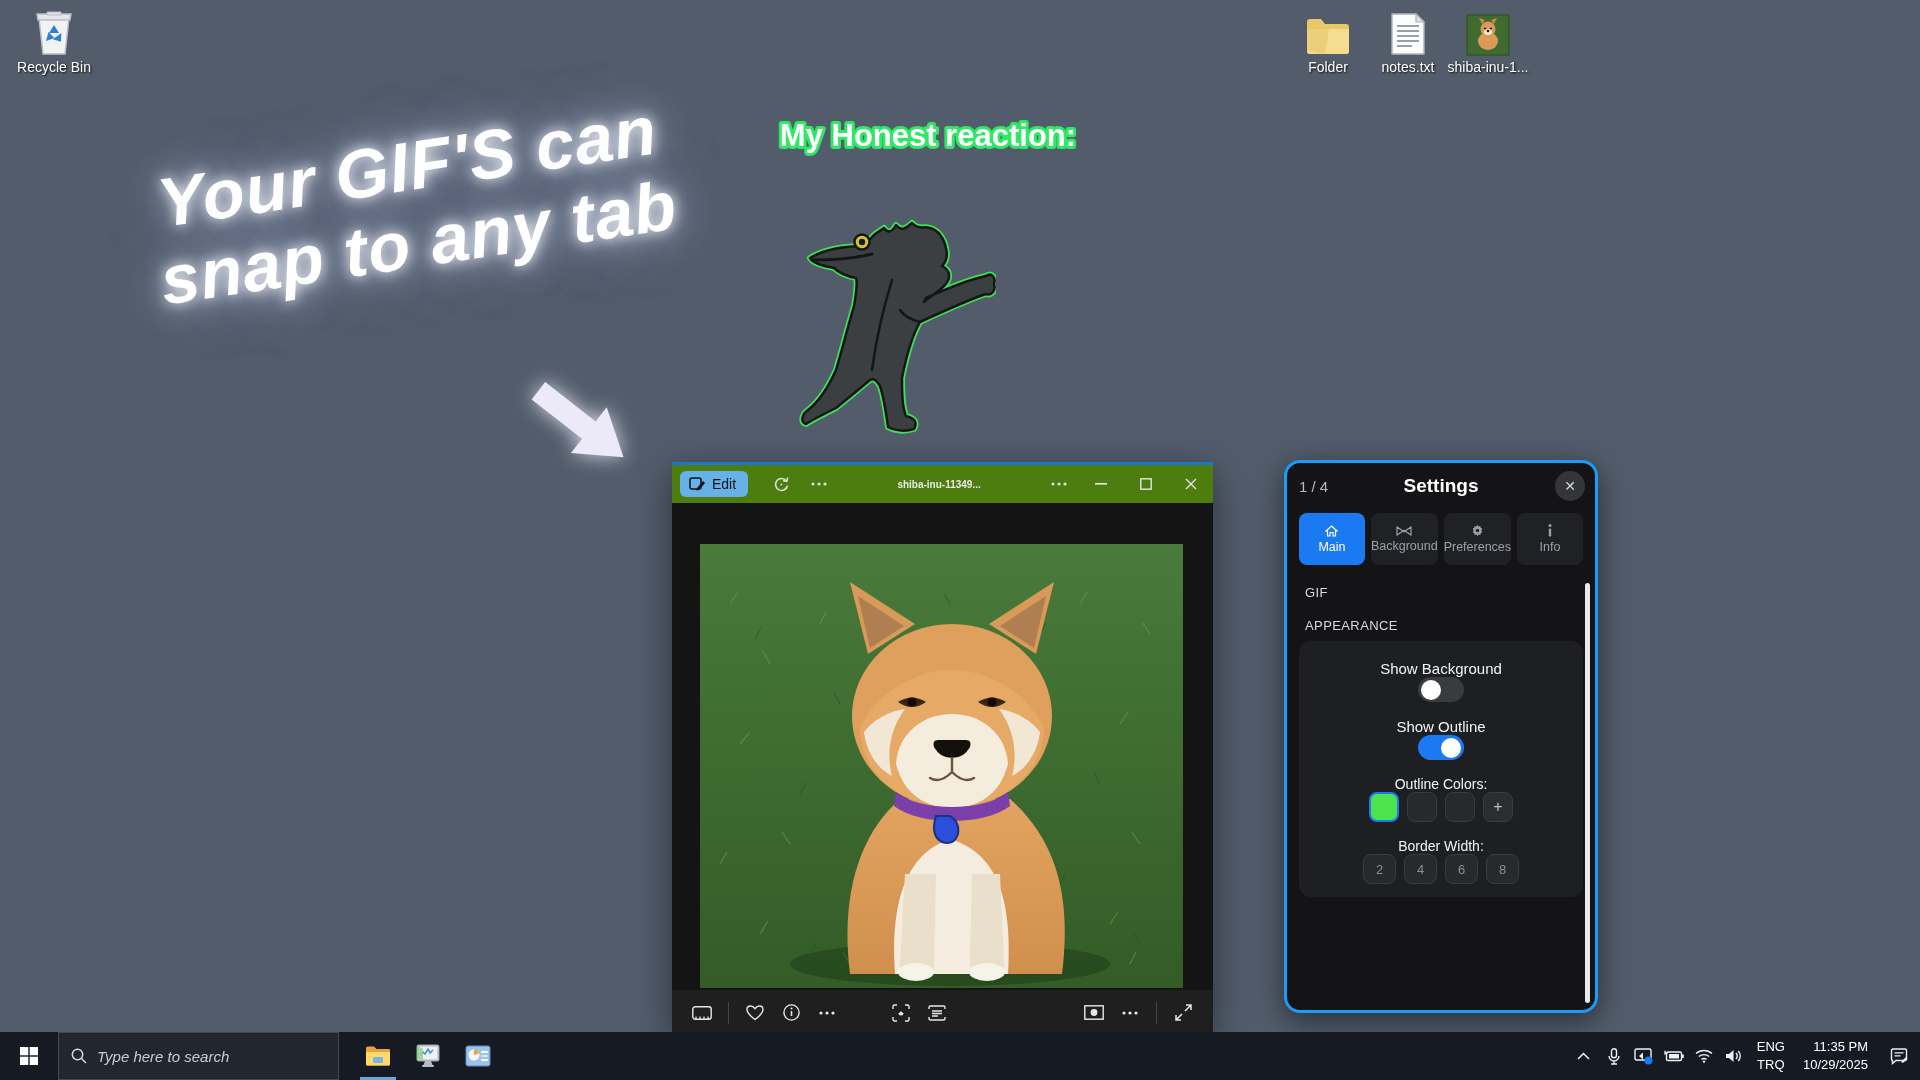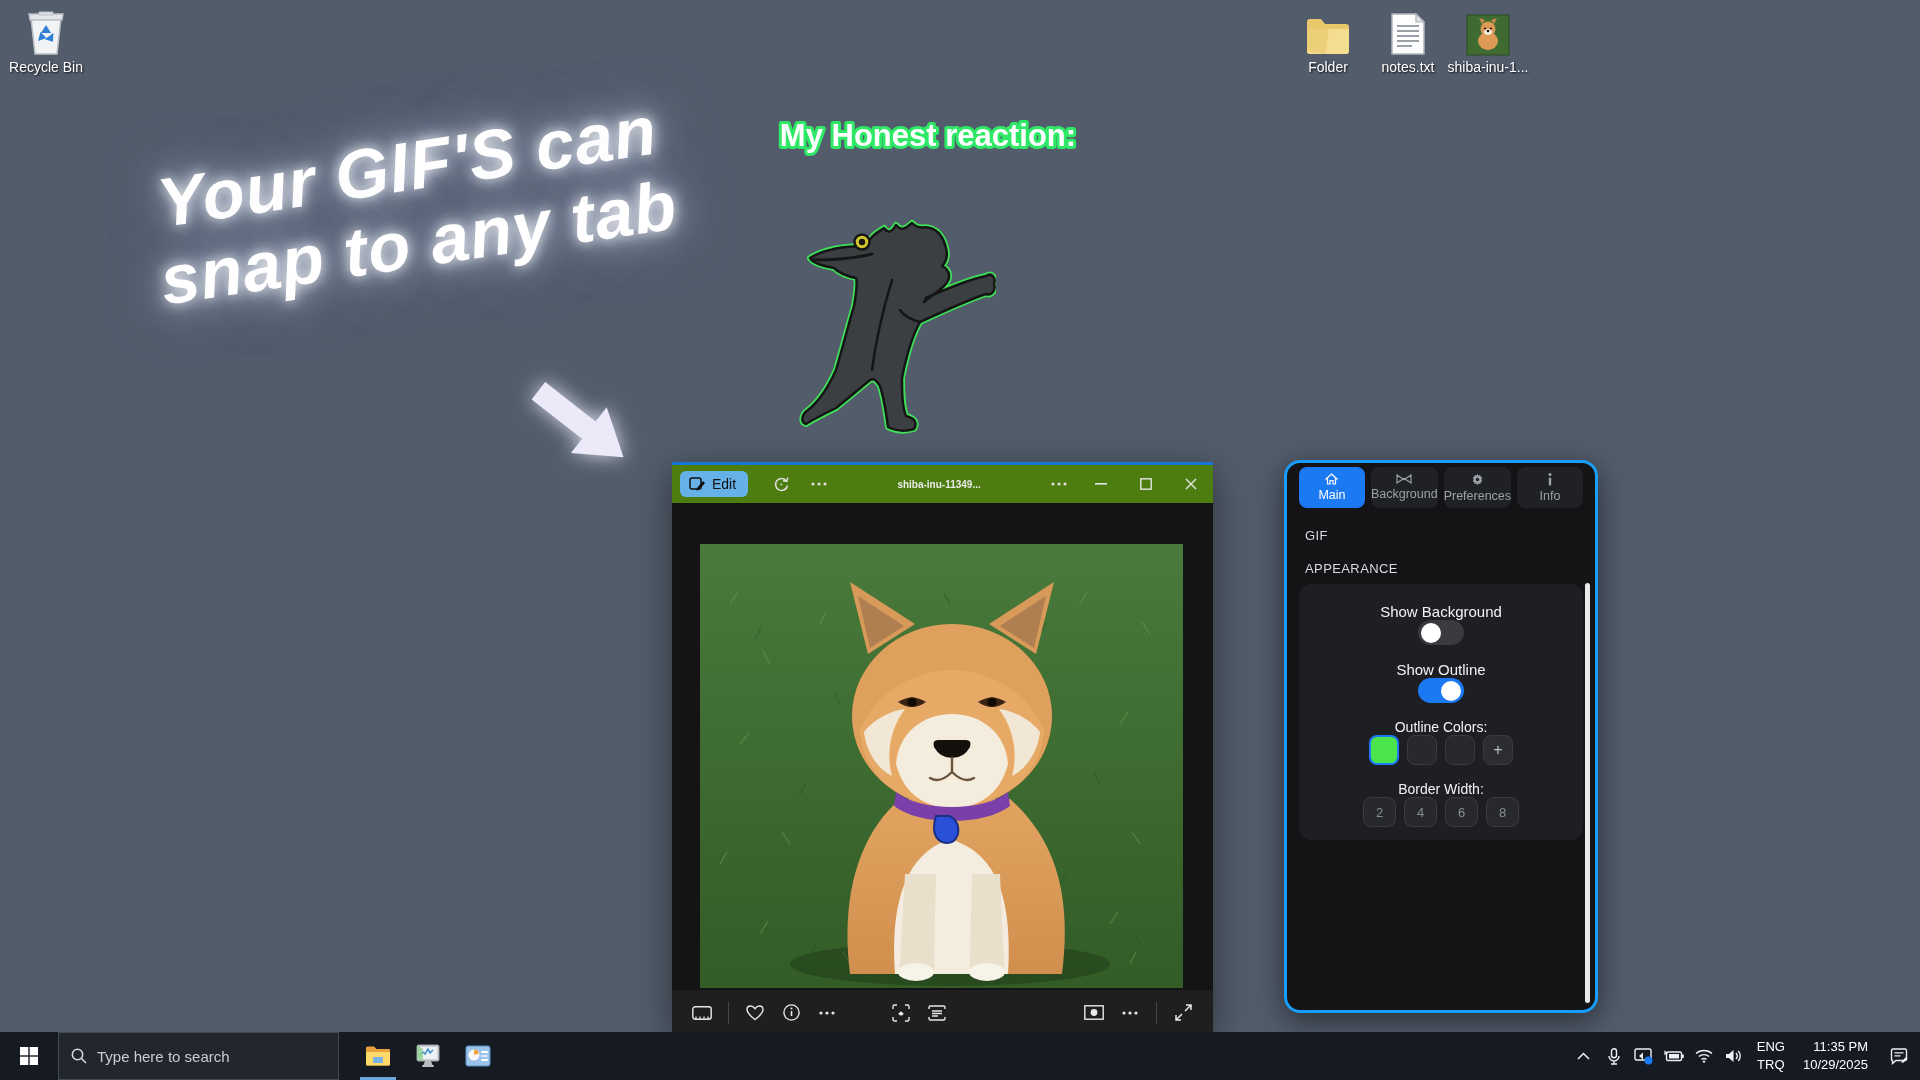--- a/index.html
+++ b/index.html
@@ -43,21 +43,21 @@
 
   
   .settings { position:absolute; left:1284px; top:460px; width:314px; height:553px; background:#141416;
               border:3px solid #189dfb; border-radius:16px; overflow:hidden; box-shadow:0 8px 30px rgba(0,0,0,.5); }
   .set-head { height:46px; display:flex; align-items:center; padding:0 12px; position:relative; }
   .page-ind { font-size:15px; color:#b7bac0; }
   .set-title { position:absolute; left:0; right:0; text-align:center; font-size:19px; font-weight:bold; color:#fff; }
   .set-close { position:absolute; right:10px; top:8px; width:30px; height:30px; border-radius:50%; background:#343539;
                color:#d3d5d8; display:flex; align-items:center; justify-content:center; font-size:14px; }
   .tabs { display:flex; gap:6px; padding:4px 12px 10px; }
-  .tab { flex:1; height:41px; border-radius:8px; background:#202124; display:flex; flex-direction:column;
+  .tab { flex:1; height:52px; border-radius:8px; background:#202124; display:flex; flex-direction:column;
          align-items:center; justify-content:center; gap:3px; color:#9aa1a9; font-size:12.5px; }
   .tab.active { background:#1b7af2; color:#fff; }
   .sec-label { font-size:13px; font-weight:normal; letter-spacing:.4px; color:#d8dade; margin:10px 18px 8px; }
   .card { background:#1e1f22; border-radius:12px; margin:0 12px; padding:13px 14px; }
   .thumbs { display:flex; align-items:center; justify-content:center; gap:10px; }
   .thumb-empty { width:70px; height:70px; border-radius:10px; background:#28292c; border:1px solid #333438; }
   .thumb-active { width:88px; height:90px; background:#04d306; position:relative; overflow:hidden; }
   .thumb-cap { position:absolute; top:2px; left:0; right:0; text-align:center; font-size:7px; font-weight:bold; color:#1c4a10; }
   .file-pill { margin:12px 2px 0; height:25px; background:#1b7af2; border-radius:6px; color:#fff; font-size:12.5px;
                display:flex; align-items:center; justify-content:center; }
@@ -82,21 +82,21 @@
   .swatch.empty { background:#28292c; border:1px solid #3a3b3f; }
   .swatch.plus { background:#2c2d31; border:1px solid #3a3b3f; color:#b9bcc2; font-size:16px;
                  display:flex; align-items:center; justify-content:center; }
   .bw-btn { width:33px; height:30px; border-radius:8px; background:#28292c; border:1px solid #3a3b3f; color:#8a8d93;
             font-size:13px; display:flex; align-items:center; justify-content:center; }
   .scroll-thumb { position:absolute; right:5px; top:120px; width:5px; height:420px; border-radius:3px; background:#e9e9ea; }
 
   
   .taskbar { position:absolute; left:0; bottom:0; width:1920px; height:48px; background:#151a23; display:flex; align-items:stretch; }
   .start { width:58px; display:flex; align-items:center; justify-content:center; }
-  .searchbox { width:281px; background:#22262f; border:1px solid #444a54; display:flex; align-items:center; gap:10px; padding:4px 12px; }
+  .searchbox { width:281px; background:#22262f; border:1px solid #444a54; display:flex; align-items:center; gap:10px; padding:4px 12px;font-style:italic; }
   .searchbox .ph { font-size:15px; color:#c9ccd2; }
   .task-ic { width:50px; display:flex; align-items:center; justify-content:center; position:relative; }
   .task-ic.running::after { content:""; position:absolute; left:7px; right:7px; bottom:0; height:3px; background:#6aa7d8; }
   .tray { margin-left:auto; display:flex; align-items:center; }
   .tray-ic { width:30px; height:48px; display:flex; align-items:center; justify-content:center; color:#eef0f3; }
   .lang { text-align:center; font-size:13px; color:#fff; line-height:1.35; padding:0 8px; }
   .clock { text-align:right; font-size:13px; color:#fff; line-height:1.35; padding:0 10px; }
   .notif { width:42px; height:48px; display:flex; align-items:center; justify-content:center; color:#eef0f3; }
 </style>
 </head>
@@ -125,21 +125,21 @@
         C60,84 62,74 60,68 C50,66 42,62 38,58 C28,56 18,54 14,48 Z" fill="#3c3f42" stroke="#151515" stroke-width="2.5" stroke-linejoin="round"></path>
       <path d="M16,50 C40,50 60,48 76,44" fill="none" stroke="#151515" stroke-width="3" stroke-linecap="round"></path>
       <circle cx="66" cy="32" r="7.5" fill="#d3c62b" stroke="#151515" stroke-width="2.5"></circle>
       <circle cx="66" cy="32" r="3.2" fill="#17190f"></circle>
       <path d="M96,70 C88,96 80,130 76,160" fill="none" stroke="#151515" stroke-width="2.5" stroke-linecap="round"></path>
       <path d="M124,112 C116,110 108,106 104,100" fill="none" stroke="#151515" stroke-width="2.5" stroke-linecap="round"></path>
     </symbol>
   </defs>
 </svg>
 
-<div class="desk-icon" style="left:4px; top:8px;">
+<div class="desk-icon" style="left:12px; top:8px;">
   <div class="ic">
     <svg width="42" height="46" viewBox="0 0 42 46">
       <path d="M6,8 L36,8 L32,44 L10,44 Z" fill="#f2f3f5" stroke="#b9bdc4" stroke-width="1.5"></path>
       <path d="M4,4 L38,4 L37,10 L5,10 Z" fill="#e4e6ea" stroke="#b9bdc4" stroke-width="1.5"></path>
       <path d="M14,2 L28,2 L28,5 L14,5 Z" fill="#dfe1e6" stroke="#b9bdc4"></path>
       <g fill="#2f7fd6">
         <path d="M21,15 l5,8 h-10 Z"></path>
         <path d="M13,31 l2.5-9 l6,6 Z"></path>
         <path d="M29,31 l-8.5,0 l6.2-8.6 Z" transform="rotate(18 26 28)"></path>
       </g>
@@ -386,20 +386,25 @@
     <div class="vt-div"></div>
     <div class="vt-ic">
       <svg width="17" height="17" viewBox="0 0 17 17" stroke="#e8e8e8" stroke-width="1.5" fill="none">
           <path d="M10,7 L16,1 M11,1 h5 v5 M7,10 L1,16 M1,11 v5 h5"></path>
         </svg>
     </div>
   </div>
 </div>
 
 <div class="settings">
+  <div class="set-head">
+    <span class="page-ind">1 / 4</span>
+    <span class="set-title">Settings</span>
+    <div class="set-close">✕</div>
+  </div>
 
   <div class="tabs">
     <div class="tab active">
       <svg width="13" height="12" viewBox="0 0 13 12">
           <path d="M6.5,1 L12,6 H10.5 V11 H8 V7.5 H5 V11 H2.5 V6 H1 Z" fill="none" stroke="#fff" stroke-width="1.2"></path>
         </svg>
       <span>Main</span>
     </div>
     <div class="tab">
       <svg width="16" height="10" viewBox="0 0 16 10">

